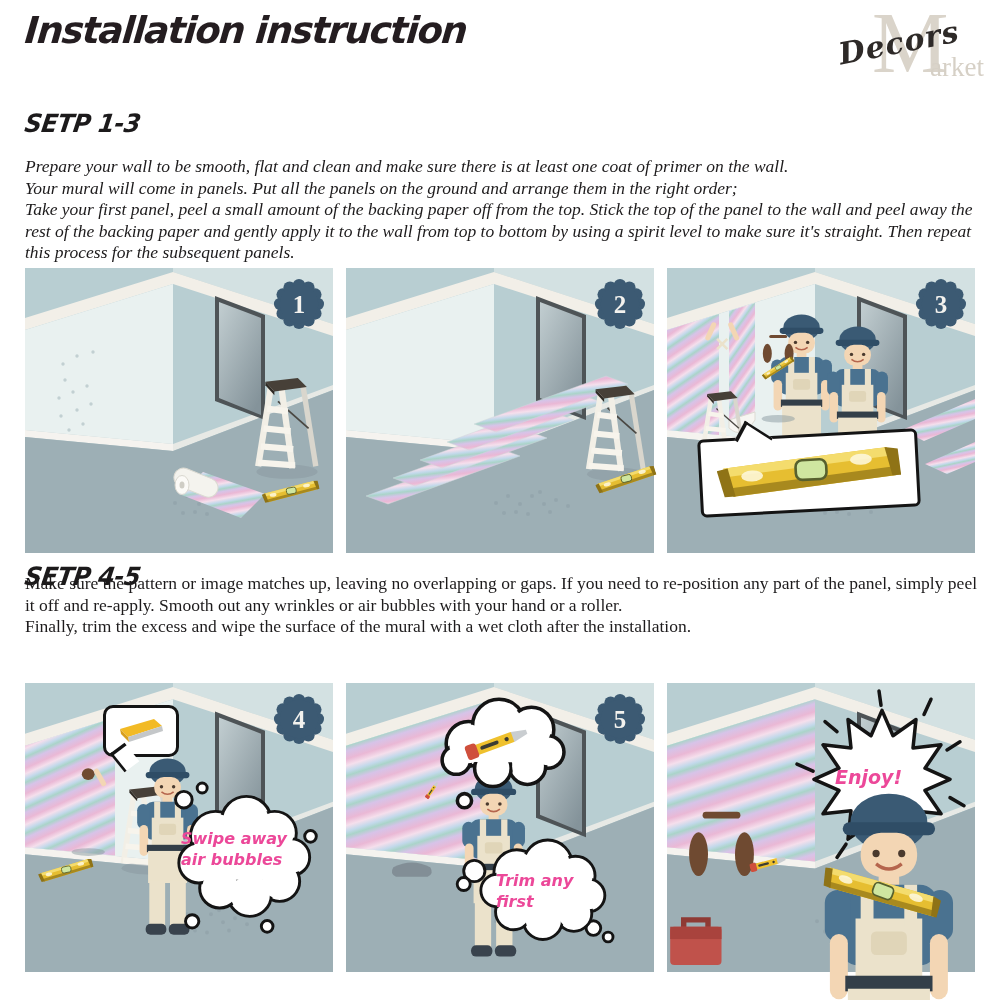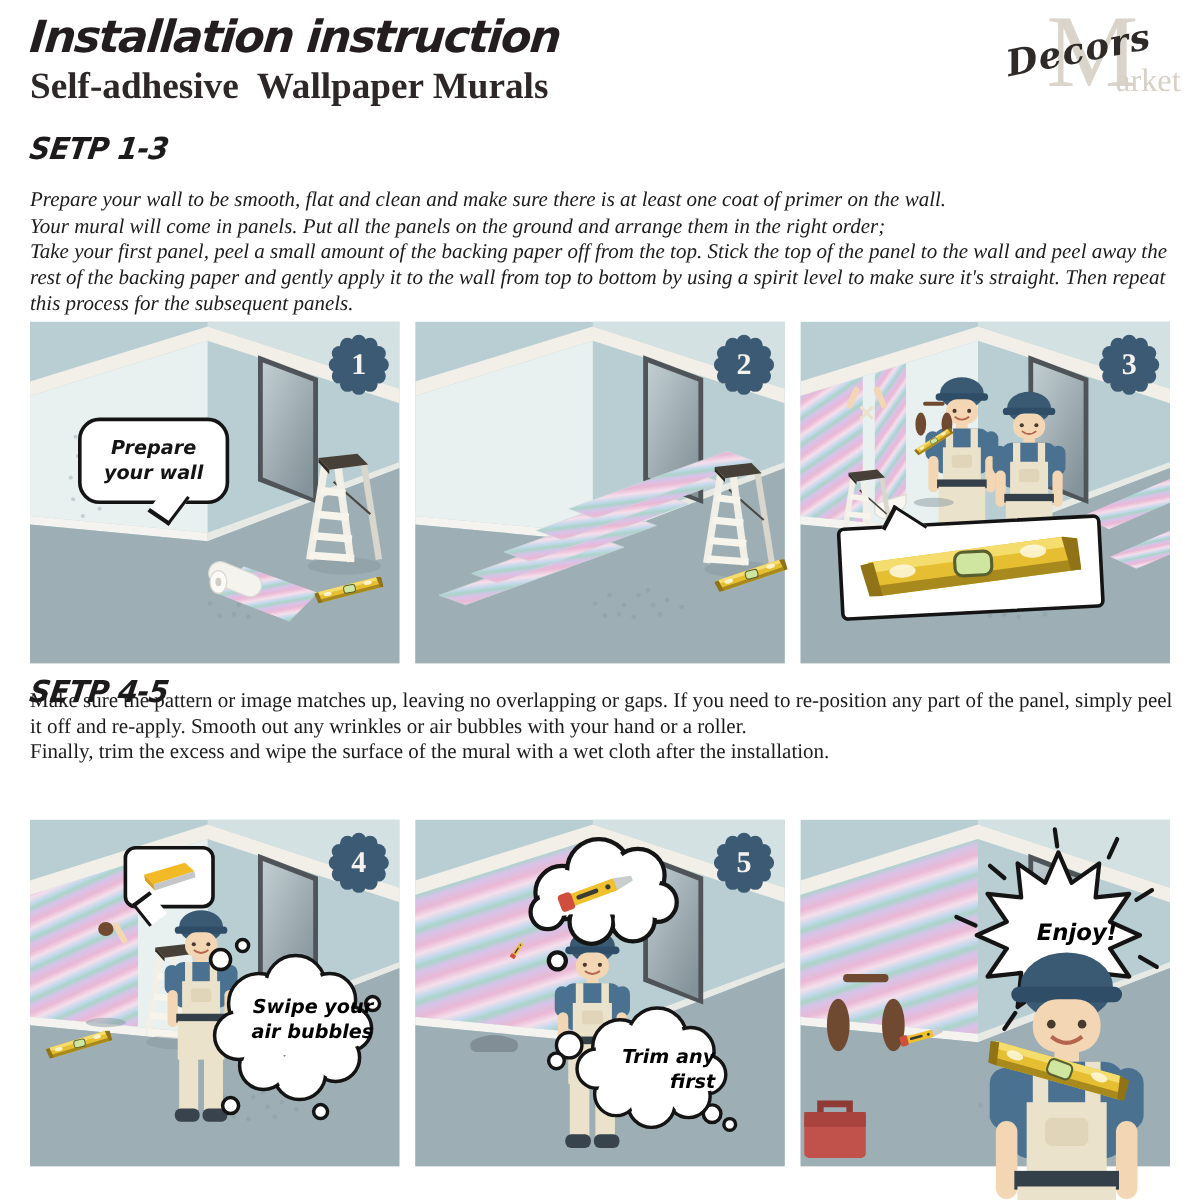--- a/index.html
+++ b/index.html
@@ -49,22 +49,22 @@
     background:#fff;border-left:3px solid #141414;border-top:3px solid #141414;
     transform:skewX(22deg) rotate(45deg);}
   #p3-bubble svg{width:184px;height:44px;position:relative;}
   #p4-mini{left:78px;top:22px;width:70px;height:46px;border-radius:10px;}
   #p4-mini::after{content:"";position:absolute;bottom:-14px;left:8px;width:18px;height:18px;
     background:#fff;border-left:3px solid #141414;border-bottom:3px solid #141414;
     transform:skewY(14deg) rotate(45deg);}
   #p4-mini svg{width:46px;height:26px;}
   .cloud-wrap{position:absolute;z-index:3;}
   .cloud-wrap svg{overflow:visible;display:block;}
-  .cloud-label{position:absolute;z-index:4;text-align:right;white-space:pre-line;
-               font:italic 700 16px/1.3 "DejaVu Sans",sans-serif;color:#000000;}
+  .cloud-label{position:absolute;z-index:4;text-align:left;white-space:pre-line;
+               font:italic 700 16px/1.3 "DejaVu Sans",sans-serif;color:#ec4899;}
   #p4-cloud{left:142px;top:95px;width:152px;height:155px;}
   #p4-label{left:156px;top:146px;width:130px;}
   #p5-cloud-knife{left:88px;top:12px;width:132px;height:112px;}
   #p5-cloud-text{left:112px;top:160px;width:150px;height:118px;}
   #p5-label{left:150px;top:188px;width:100px;}
   #p6-label{left:168px;top:82px;width:96px;font-size:19px;z-index:4;}
 </style>
 </head>
 <body>
 
@@ -198,21 +198,20 @@
           <circle cx="16.9" cy="-9.75" r="6.5"></circle>
         <circle cx="0" cy="0" r="20"></circle>
       </g>
     </symbol>
   </defs>
 </svg>
 
 <div class="page">
 
   <div class="title">Installation instruction</div>
-  <div class="subtitle">Self-adhesive  Wallpaper Murals</div>
   <div class="logo">
     <span class="logo-m">M</span>
     <span class="logo-script">Decors</span>
     <span class="logo-rest">arket</span>
   </div>
 
   <div class="sec-heading" id="sec1-heading">SETP 1-3</div>
   <div class="para" id="para1">Prepare your wall to be smooth, flat and clean and make sure there is at least one coat of primer on the wall.
 Your mural will come in panels. Put all the panels on the ground and arrange them in the right order;
 Take your first panel, peel a small amount of the backing paper off from the top. Stick the top of the panel to the wall and peel away the rest of the backing paper and gently apply it to the wall from top to bottom by using a spirit level to make sure it's straight. Then repeat this process for the subsequent panels.</div>
@@ -241,24 +240,20 @@
         <g transform="translate(236,222) rotate(-10)">
           <use href="#level" width="58" height="14"></use>
         </g>
       </svg>
       <div class="badge">
         <svg>
             <use href="#badge-flower"></use>
           </svg>
         <span>1</span>
       </div>
-      <div class="bubble" id="p1-bubble">
-        <span>Prepare
-your wall</span>
-      </div>
     </div>
 
     <div class="panel">
       <svg class="room" viewBox="0 0 308 285" preserveAspectRatio="none">
         <use href="#room"></use>
         <g stroke="#cfd8da" stroke-width="0.5">
           <polygon points="20,228 152,180 174,188 42,236" fill="url(#wpf)"></polygon>
           <polygon points="47,210 179,162 201,170 69,218" fill="url(#wpf)"></polygon>
           <polygon points="74,192 206,144 228,152 96,200" fill="url(#wpf)"></polygon>
           <polygon points="101,174 233,126 255,134 123,182" fill="url(#wpf)"></polygon>
@@ -377,21 +372,21 @@
               <circle cx="129" cy="66" r="23"></circle>
             <circle cx="149" cy="95" r="19"></circle>
               <circle cx="135" cy="124" r="21"></circle>
               <circle cx="99" cy="140" r="23"></circle>
             <circle cx="63" cy="132" r="21"></circle>
               <circle cx="38" cy="102" r="21"></circle>
             <rect x="45" y="60" width="100" height="62" rx="30"></rect>
           </g>
         </svg>
       </div>
-      <div class="cloud-label" id="p4-label">Swipe your
+      <div class="cloud-label" id="p4-label">Swipe away
 air bubbles</div>
     </div>
 
     <div class="panel">
       <svg class="room" viewBox="0 0 308 285" preserveAspectRatio="none">
         <use href="#room"></use>
         <polygon points="0,62 148,16 148,176 0,162" fill="url(#wp)"></polygon>
         <g transform="translate(46,88) scale(0.66)">
           <path d="M2,142 q28,-14 56,0 q6,10 -4,14 l-48,0 q-10,-4 -4,-14z" fill="#828e96"></path>
           <use href="#person"></use>

